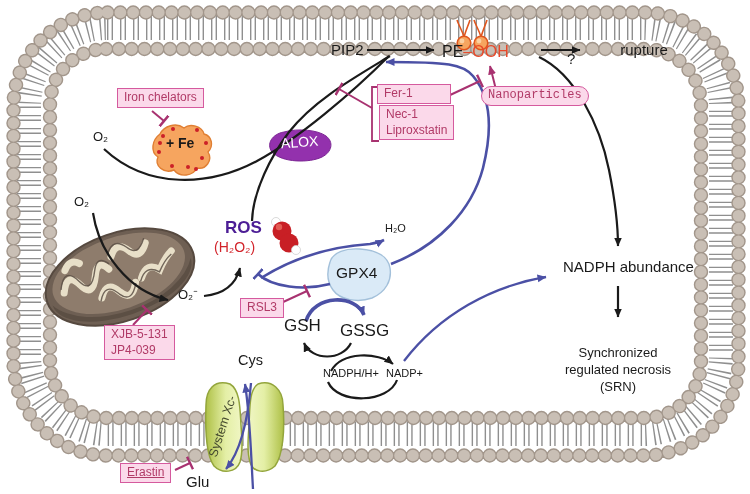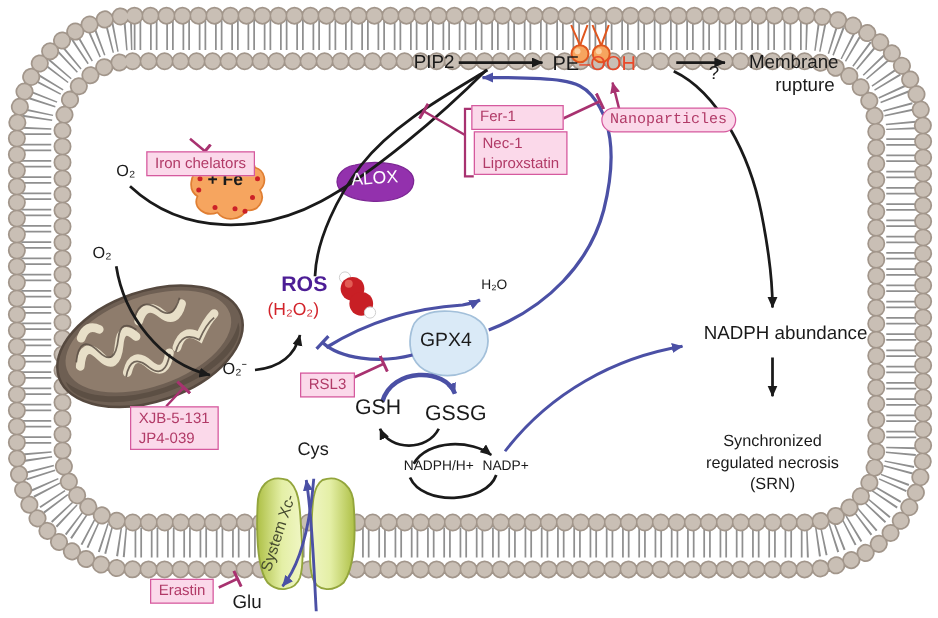--- a/index.html
+++ b/index.html
@@ -160,21 +160,20 @@
   </g>
 </svg>
 
 <div class="lbl" style="left:331px;top:42px;font-size:15px;">PIP2</div>
 
 <div class="lbl" style="left:442px;top:44px;font-size:16px;">
   <span>PE</span><span class="orange">–</span><span class="orange">OOH</span>
 </div>
 
 <div class="lbl ctr" style="left:589px;top:41px;width:92px;font-size:15px;line-height:1.25;">
-  <span style="display:block">Membrane</span>
   <span style="display:block;padding-left:18px">rupture</span>
 </div>
 <div class="lbl" style="left:567px;top:51px;font-size:15px;">?</div>
 
 <div class="lbl" style="left:93px;top:130px;font-size:13px;">O₂</div>
 <div class="lbl" style="left:74px;top:195px;font-size:13px;">O₂</div>
 <div class="lbl" style="left:178px;top:288px;font-size:13px;">O₂⁻</div>
 
 <div class="lbl red" style="left:225px;top:219px;font-size:17px;font-weight:bold;">ROS</div>
 <div class="lbl" style="left:214px;top:240px;font-size:14px;color:#d2232a;">(H₂O₂)</div>
@@ -193,27 +192,27 @@
 <div class="lbl ctr" style="left:545px;top:345px;width:146px;font-size:13px;line-height:1.3;">
   <span style="display:block">Synchronized</span>
   <span style="display:block">regulated necrosis</span>
   <span style="display:block">(SRN)</span>
 </div>
 
 <div class="lbl" style="left:238px;top:353px;font-size:14.5px;">Cys</div>
 <div class="lbl" style="left:186px;top:474px;font-size:15px;">Glu</div>
 <div class="lbl" style="left:183px;top:420px;width:80px;text-align:center;font-size:12.5px;color:#44492f;transform:rotate(-72deg);">System Xc-</div>
 
-<div class="pbox" style="left:117px;top:88px;margin-top:33px;">Iron chelators</div>
+<div class="pbox" style="left:117px;top:88px;">Iron chelators</div>
 <div class="pbox" style="left:377px;top:84px;width:60px;">Fer-1</div>
 <div class="pbox" style="left:379px;top:105px;">
   <span style="display:block">Nec-1</span>
   <span style="display:block">Liproxstatin</span>
 </div>
 <div class="pbox pill" style="left:481px;top:86px;font-family:Liberation Mono, monospace;">Nanoparticles</div>
 <div class="pbox" style="left:240px;top:298px;">RSL3</div>
 <div class="pbox" style="left:104px;top:325px;">
   <span style="display:block">XJB-5-131</span>
   <span style="display:block">JP4-039</span>
 </div>
-<div class="pbox" style="left:120px;top:463px;">Erastin</div>
+<div class="pbox" style="left:120px;top:463px;text-decoration:underline;">Erastin</div>
 
 </div>
 
 </body></html>

